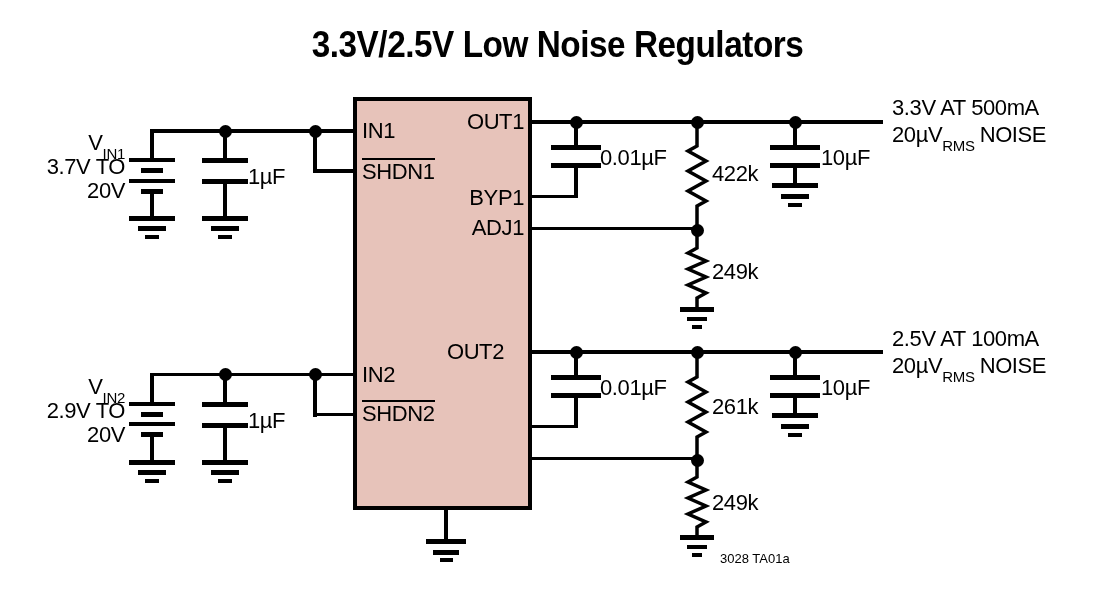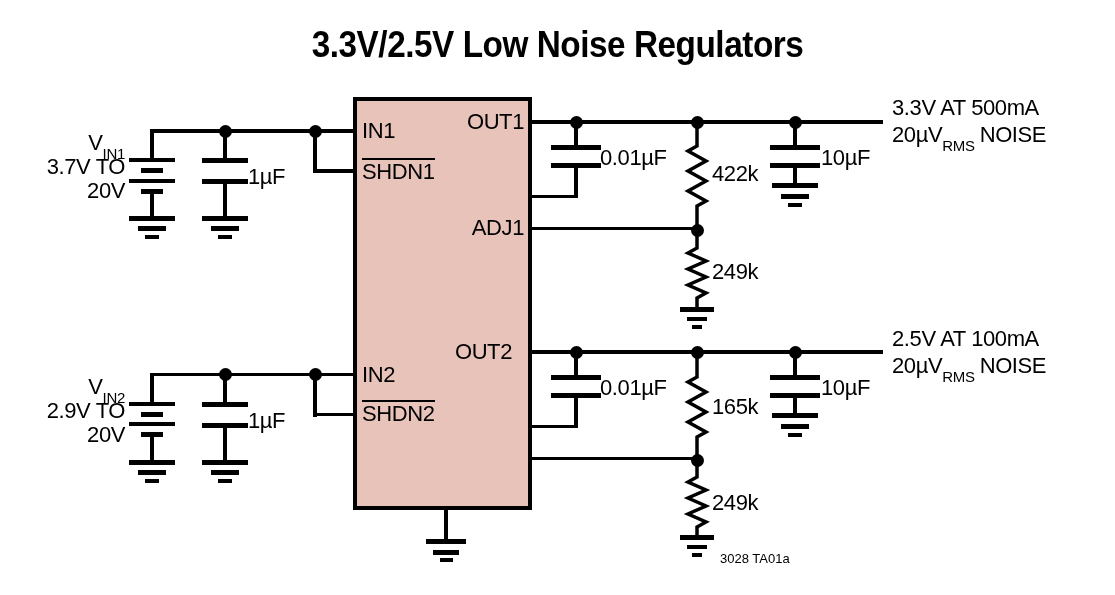--- a/index.html
+++ b/index.html
@@ -86,22 +86,23 @@
   <div class="wv" style="left:223.3px; top:427.5px; height:34px;"></div>
   <div class="bar" style="left:202px; top:459.5px; width:46px; height:5px;"></div>
   <div class="bar" style="left:211px; top:469.5px; width:28px; height:5px;"></div>
   <div class="bar" style="left:218px; top:478.5px; width:14px; height:4px;"></div>
   <div class="lbl" style="left:248px; top:408.5px;">1µF</div>
 
   <div class="ic" style="background: rgb(231, 195, 186);"></div>
   <div class="lbl" style="left:362px; top:119px;">IN1</div>
   <div class="lbl" style="left:362px; top:158px;"><span class="ov">SHDN1</span></div>
   <div class="lbl ralign" style="left:404px; top:110px;">OUT1</div>
+  <div class="lbl ralign" style="left:404px; top:186px;">BYP1</div>
   <div class="lbl ralign" style="left:404px; top:216px;">ADJ1</div>
-  <div class="lbl ralign" style="left:392px; top:340px;">OUT2</div>
+  <div class="lbl ralign" style="left:384px; top:340px;">OUT2</div>
   <div class="lbl" style="left:362px; top:363px;">IN2</div>
   <div class="lbl" style="left:362px; top:400px;"><span class="ov">SHDN2</span></div>
 
   <div class="wv" style="left:444.3px; top:510px; height:31px;"></div>
   <div class="bar" style="left:426px; top:539px; width:40px; height:5px;"></div>
   <div class="bar" style="left:433px; top:549.5px; width:26px; height:5px;"></div>
   <div class="bar" style="left:440px; top:558px; width:13px; height:4px;"></div>
 
   <div class="wh" style="left:532px; top:120.3px; width:351px;"></div>
   <div class="dot" style="left:569.5px; top:115.5px;"></div>
@@ -150,21 +151,21 @@
   <div class="wv" style="left:574.3px; top:352px; height:25px;"></div>
   <div class="bar" style="left:551px; top:375px; width:50px; height:5px;"></div>
   <div class="bar" style="left:551px; top:393px; width:50px; height:5px;"></div>
   <div class="wv" style="left:574.3px; top:398px; height:29px;"></div>
   <div class="wh" style="left:532px; top:424.5px; width:46px;"></div>
   <div class="lbl" style="left:600px; top:376px;">0.01µF</div>
 
   <svg class="res" style="left:683px; top:352px;" width="28" height="106" viewBox="0 0 28 106">
     <path d="M14 0 V25 l-9 5 l18 10 l-18 10 l18 10 l-18 10 l18 10 l-9 5 V106" fill="none" stroke="#000" stroke-width="3.5"></path>
   </svg>
-  <div class="lbl" style="left:712px; top:395px;">165k</div>
+  <div class="lbl" style="left:712px; top:395px;">261k</div>
 
   <div class="wh" style="left:532px; top:456.5px; width:168px;"></div>
   <div class="dot" style="left:690.5px; top:453.5px;"></div>
   <svg class="res" style="left:683px; top:458px;" width="28" height="80" viewBox="0 0 28 80">
     <path d="M14 0 V19 l-9 5 l18 8 l-18 8 l18 8 l-18 8 l18 8 l-9 5 V80" fill="none" stroke="#000" stroke-width="3.5"></path>
   </svg>
   <div class="lbl" style="left:712px; top:491px;">249k</div>
   <div class="bar" style="left:680px; top:534.5px; width:34px; height:5px;"></div>
   <div class="bar" style="left:687px; top:544.5px; width:20px; height:4.5px;"></div>
   <div class="bar" style="left:692px; top:553px; width:10px; height:4px;"></div>

